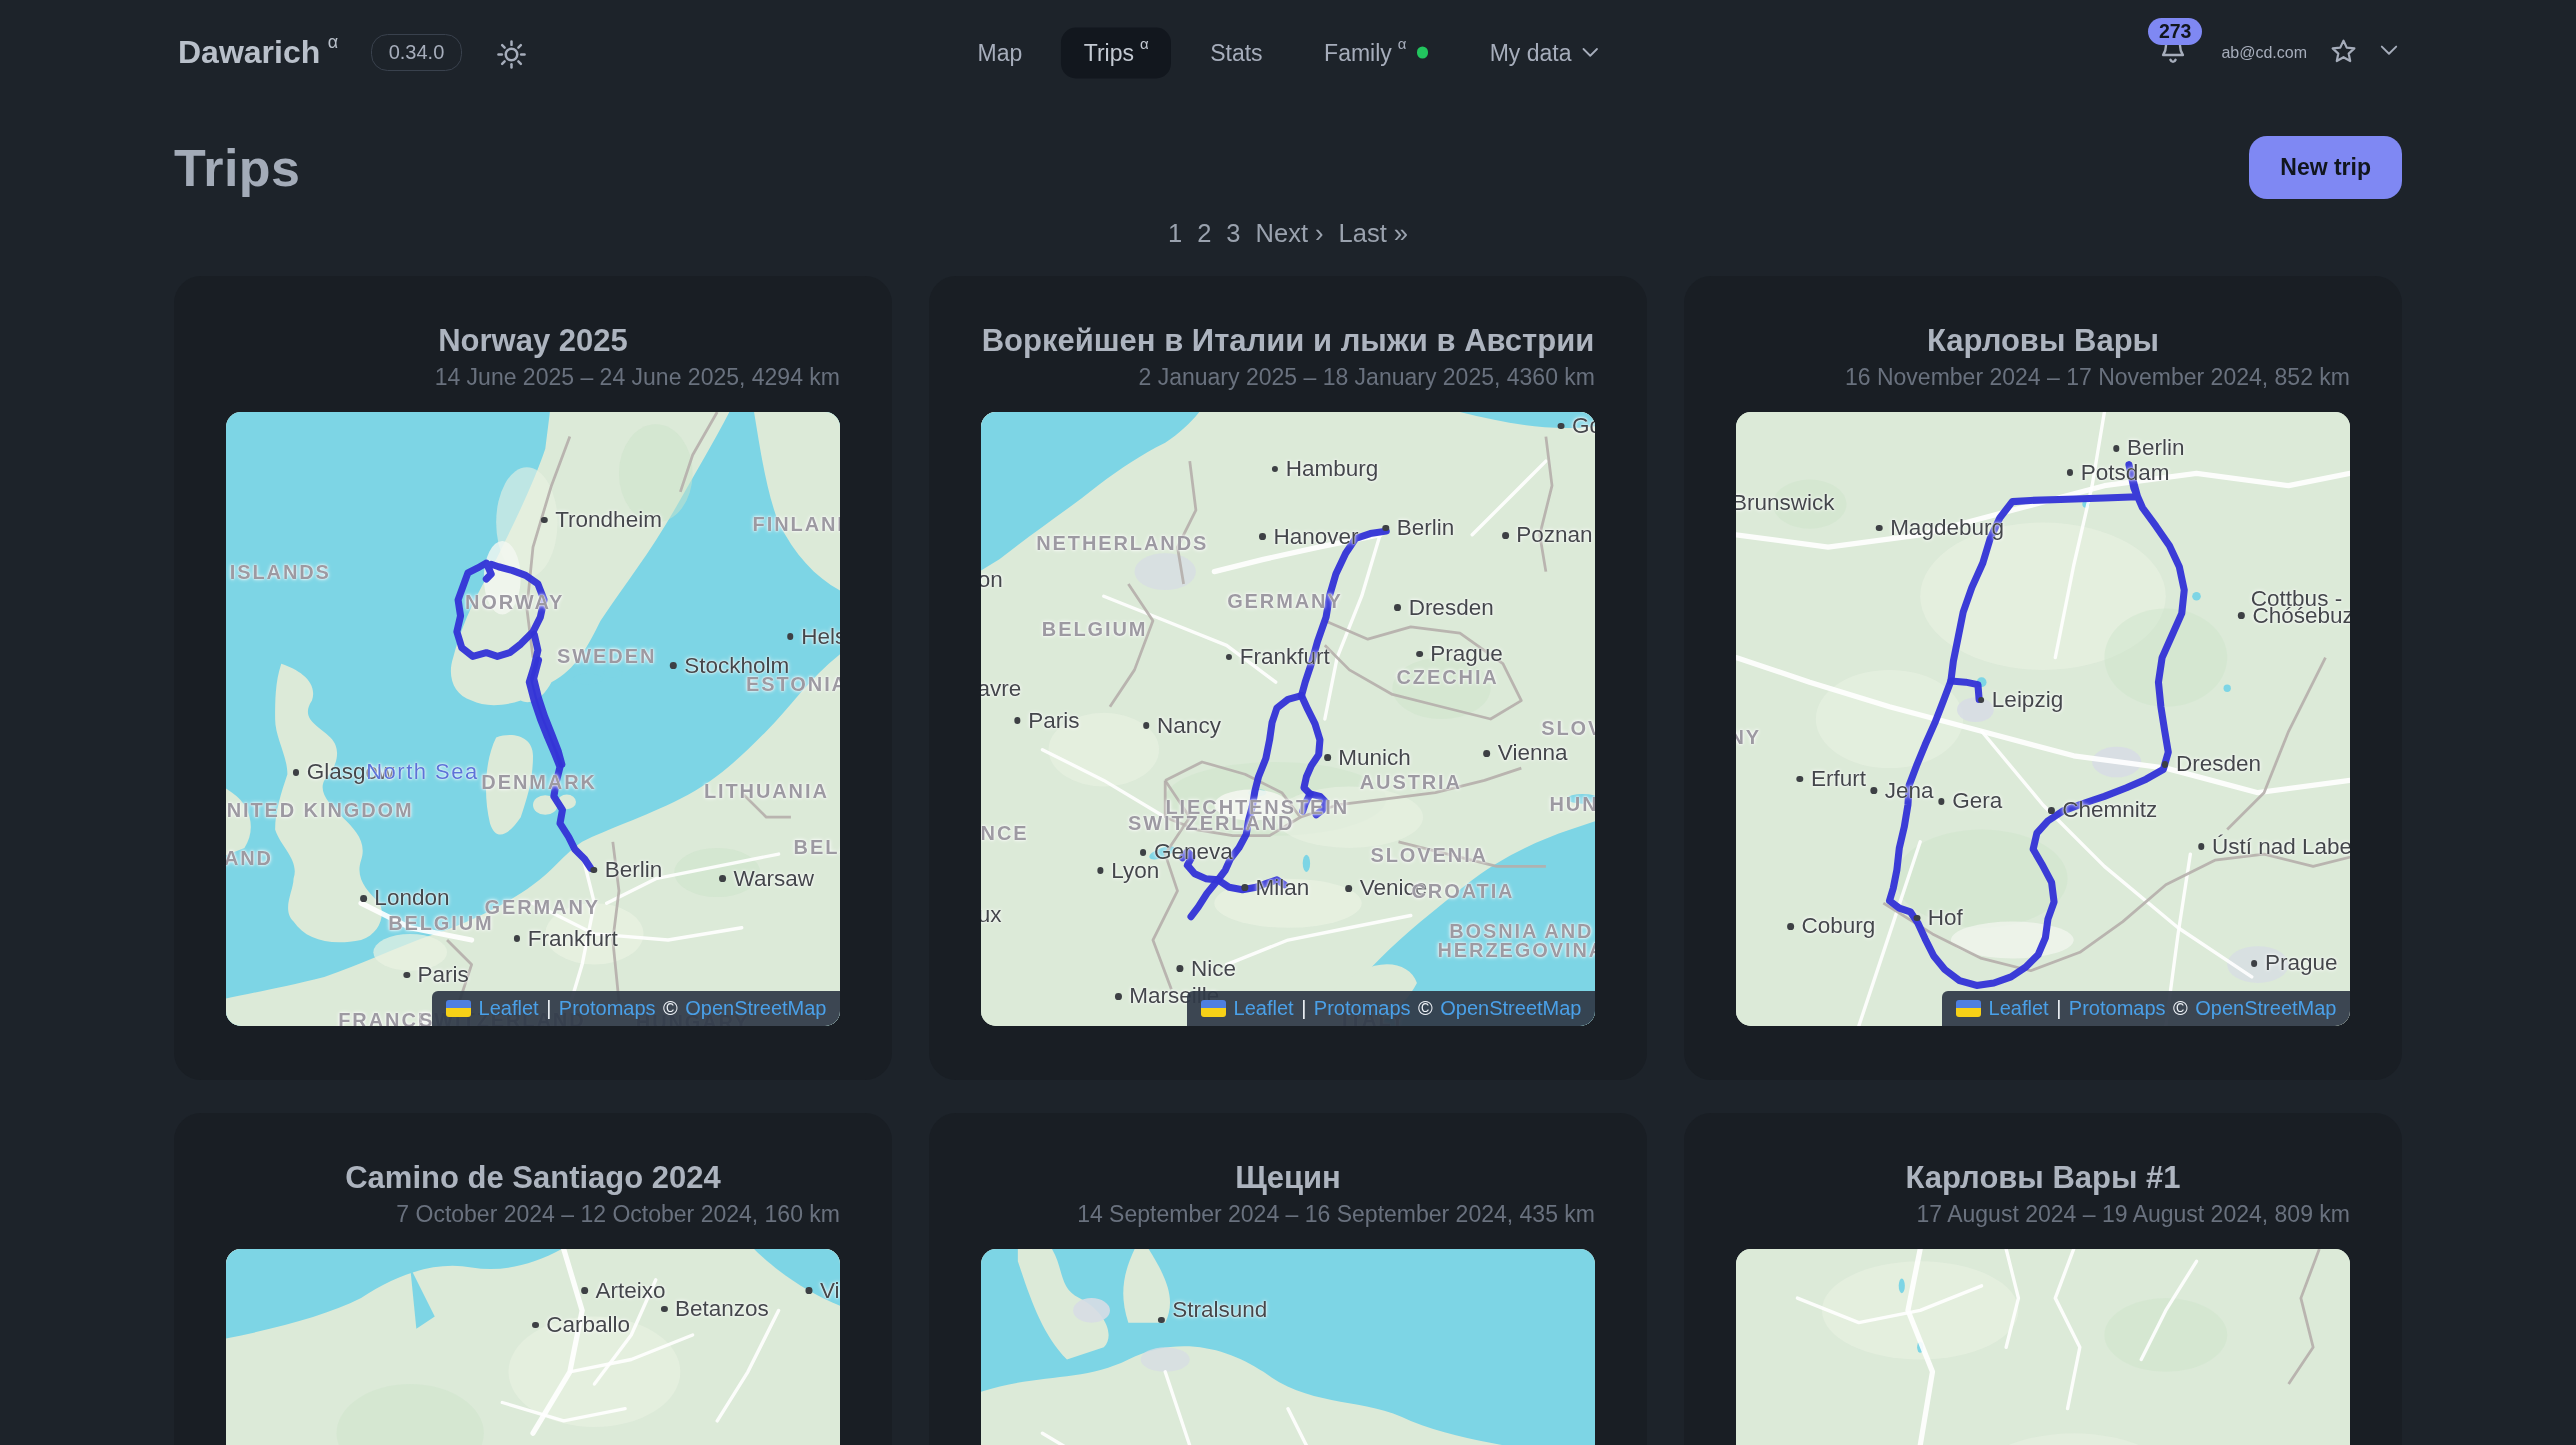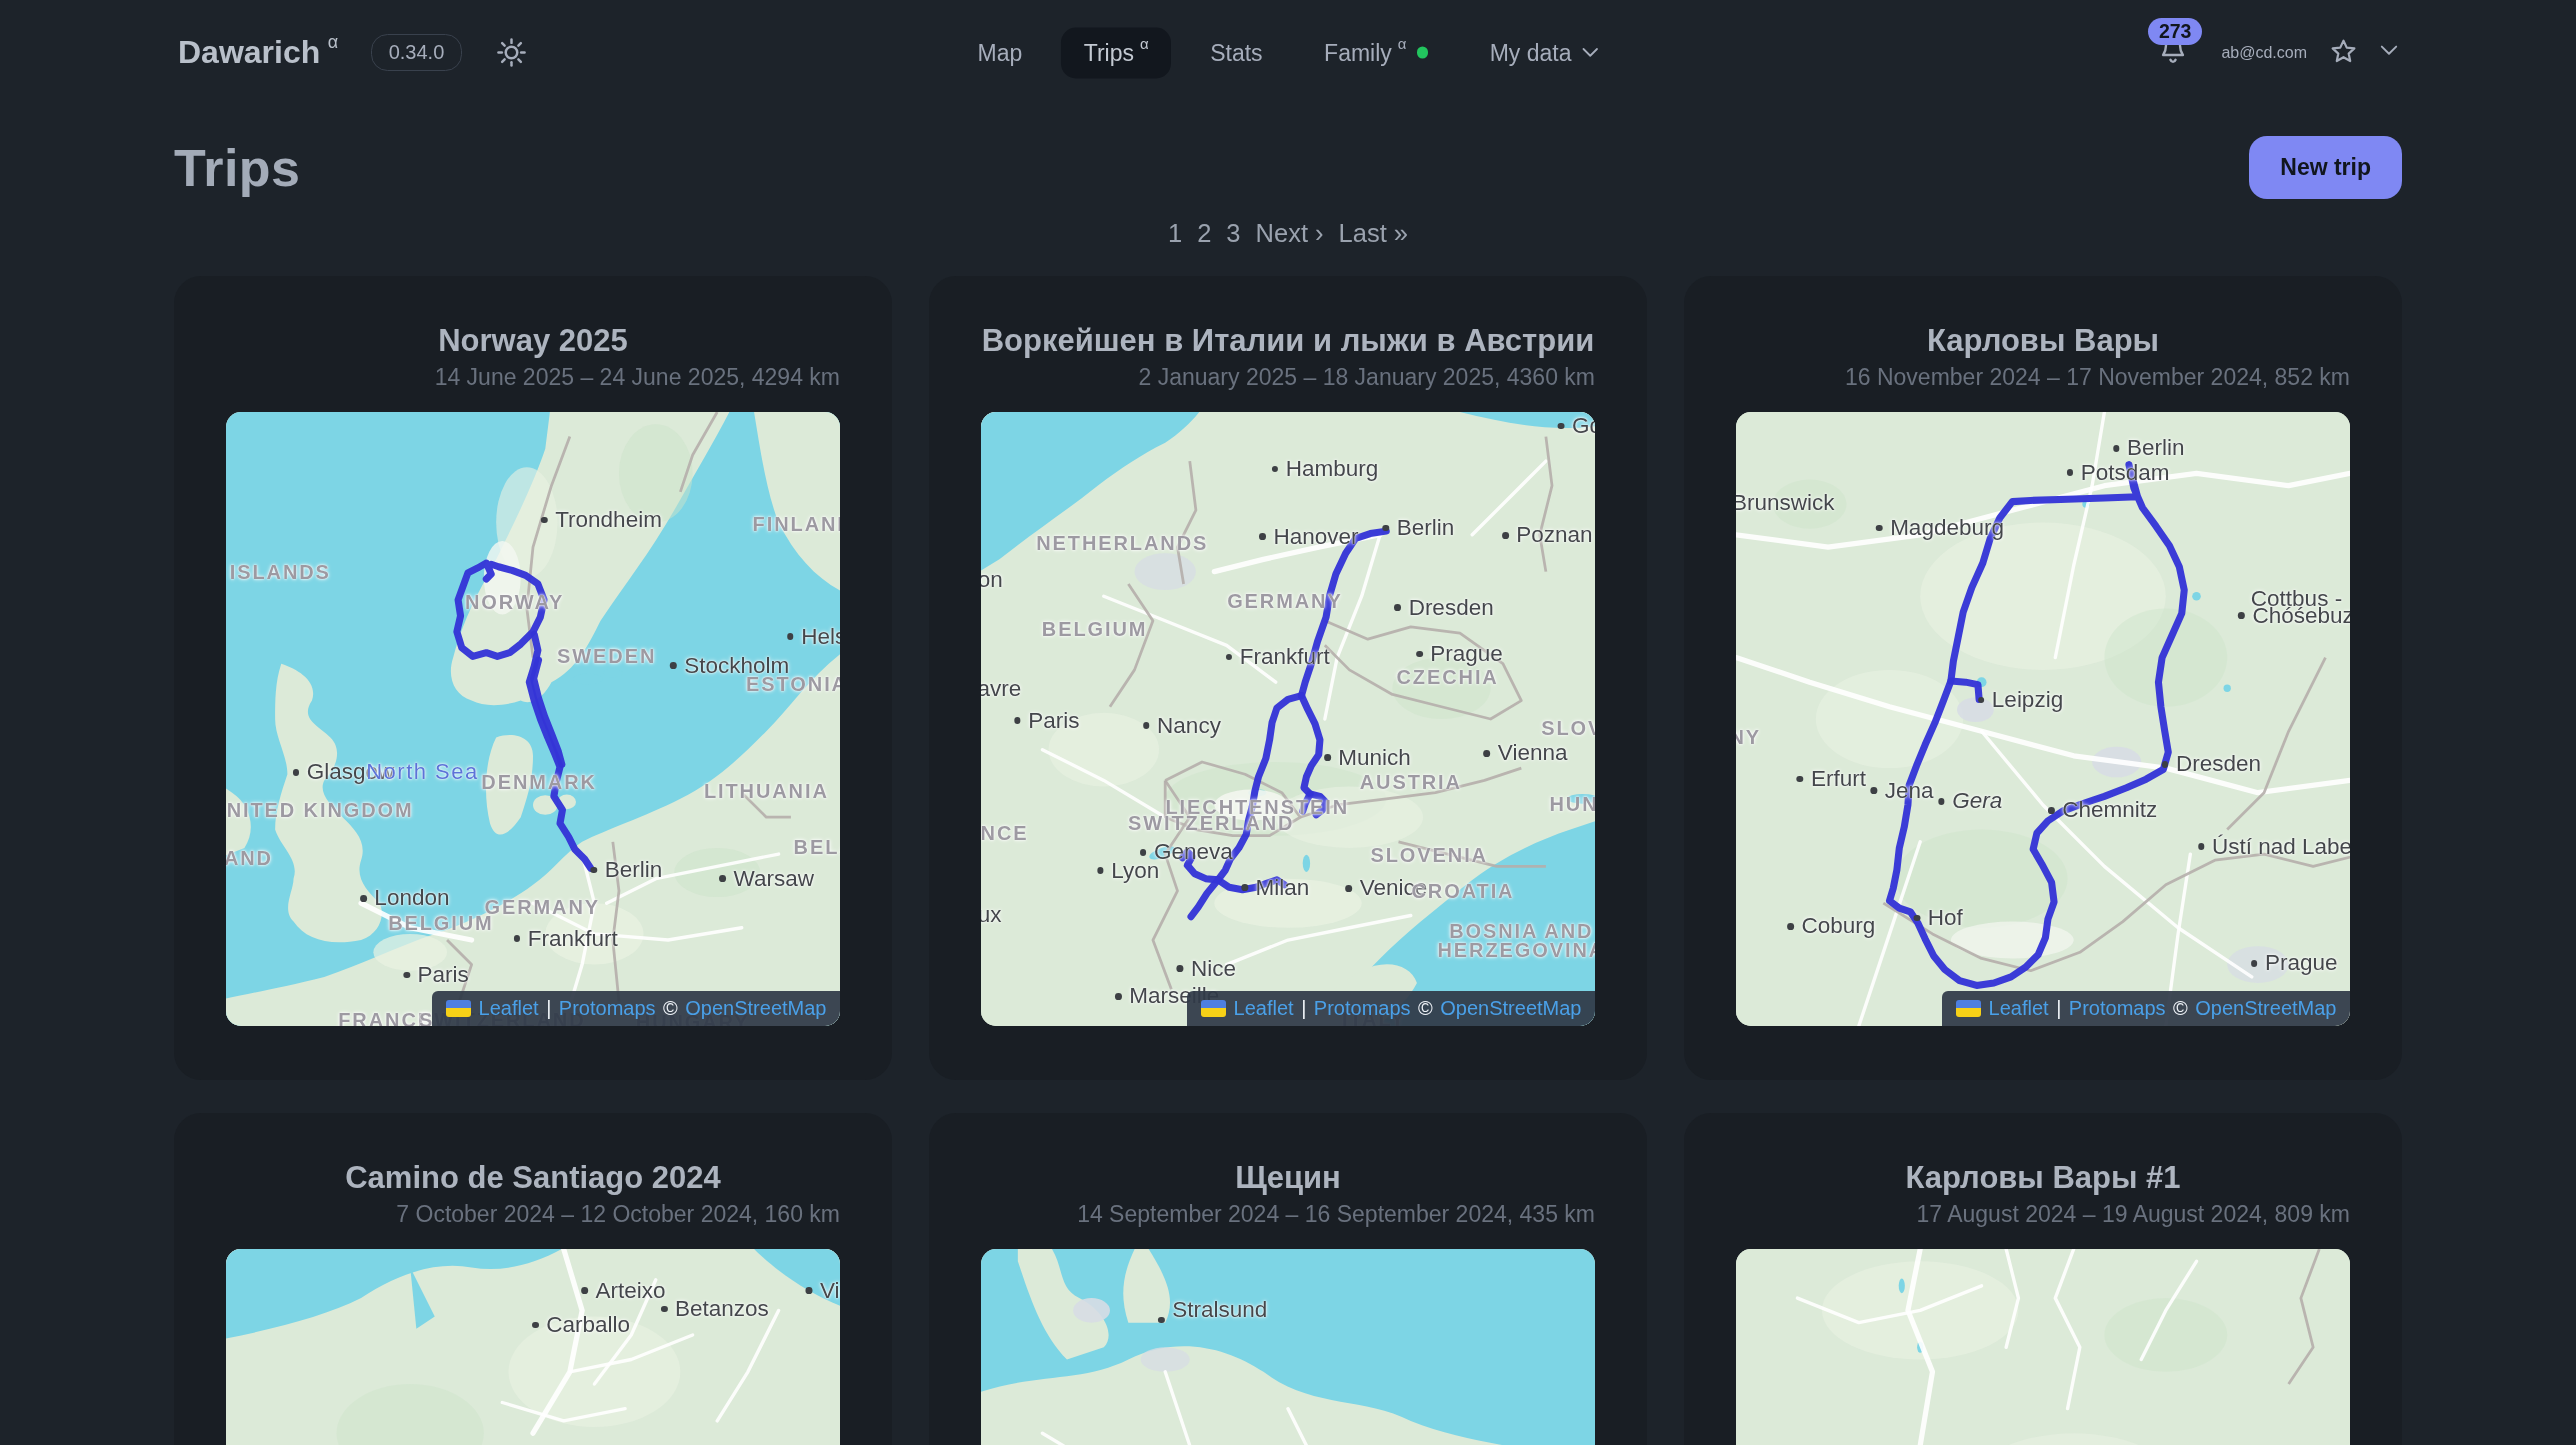--- a/index.html
+++ b/index.html
@@ -10,21 +10,21 @@
     --route:#3434d6; --city:#44474b; --country:#9d9aa2; --sea:#5b74d8;
     --attr-bg:rgba(47,57,71,.93); --attr-link:#4aa0e8; --border-line:#b5aeab;
   }
   *{box-sizing:border-box;margin:0;padding:0}
   html,body{width:2576px;height:1445px;overflow:hidden;background:var(--bg);
     font-family:"Liberation Sans",sans-serif;color:var(--text)}
   a{text-decoration:none;color:inherit;cursor:pointer}
 
   
   .header{height:105px;position:relative;display:flex;align-items:center;padding:0 178px}
-  .brand{display:flex;align-items:center;gap:33px}
+  .brand{display:flex;align-items:flex-end;gap:33px}
   .logo{font-size:32px;font-weight:700;color:var(--text-bright)}
   .logo sup{font-size:18px;font-weight:400;position:relative;top:-3px;margin-left:7.5px}
   .version{border:1.5px solid #39414d;border-radius:16.5px;padding:6px 16.5px;font-size:20px;color:var(--text)}
   .icon-btn{display:inline-flex;align-items:center;justify-content:center;background:none;border:none;cursor:pointer;color:var(--text)}
   .nav{position:absolute;left:50%;top:50%;transform:translate(-50%,-50%);display:flex;align-items:center;gap:16.5px}
   .nav-item{font-size:23px;color:var(--text);padding:12px 22.5px;display:inline-flex;align-items:center}
   .nav-item sup{font-size:15px;position:relative;top:-9.7px;margin-left:6px}
   .nav-item.active{background:var(--pill);border-radius:15px;color:#c3c9d2}
   .status-dot{width:11.2px;height:11.2px;border-radius:50%;background:var(--green);display:inline-block;margin-left:10.5px}
   .hdr-right{margin-left:auto;display:flex;align-items:center;gap:21px}
@@ -375,21 +375,21 @@
             <span class="map-label city" style="left: 54%; top: 9.9%;"><i class="dot"></i>Potsdam</span>
             <span class="map-label cut" style="left: -0.5%; top: 14.8%;">Brunswick</span>
             <span class="map-label city" style="left: 23%; top: 18.9%;"><i class="dot"></i>Magdeburg</span>
             <span class="map-label cut" style="left: 84%; top: 30.4%;">Cottbus -</span>
             <span class="map-label city" style="left: 82%; top: 33.2%;"><i class="dot"></i>Chóśebuz</span>
             <span class="map-label city" style="left: 39.5%; top: 46.9%;"><i class="dot"></i>Leipzig</span>
             <span class="map-label country" style="left: 1.5%; top: 53%;">NY</span>
             <span class="map-label city" style="left: 69.5%; top: 57.4%;"><i class="dot"></i>Dresden</span>
             <span class="map-label city" style="left: 10%; top: 59.8%;"><i class="dot"></i>Erfurt</span>
             <span class="map-label city" style="left: 22%; top: 61.7%;"><i class="dot"></i>Jena</span>
-            <span class="map-label city" style="left: 33%; top: 63.4%; font-style: italic;"><i class="dot"></i>Gera</span>
+            <span class="map-label city" style="left: 33%; top: 63.4%;"><i class="dot"></i>Gera</span>
             <span class="map-label city" style="left: 51%; top: 64.9%;"><i class="dot"></i>Chemnitz</span>
             <span class="map-label city" style="left: 75.5%; top: 70.8%;"><i class="dot"></i>Ústí nad Labem</span>
             <span class="map-label city" style="left: 29%; top: 82.4%;"><i class="dot"></i>Hof</span>
             <span class="map-label city" style="left: 8.5%; top: 83.8%;"><i class="dot"></i>Coburg</span>
             <span class="map-label city" style="left: 84%; top: 89.8%;"><i class="dot"></i>Prague</span>
           </div>
         <div class="attribution">
           <span class="flag">
               <i class="f-top"></i>
               <i class="f-bot"></i>

